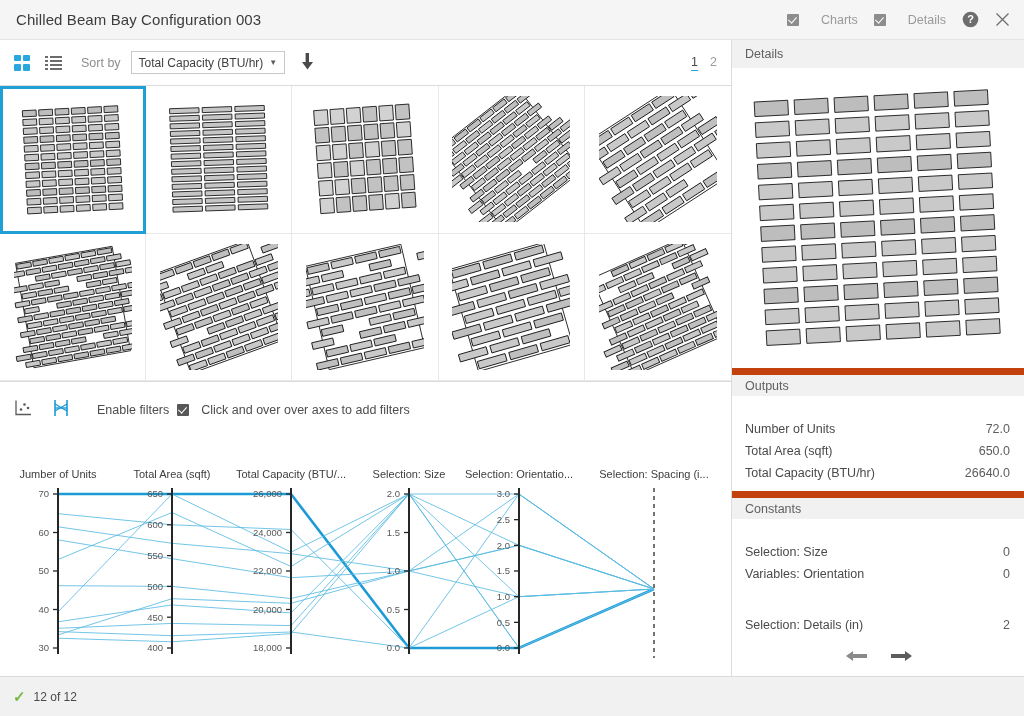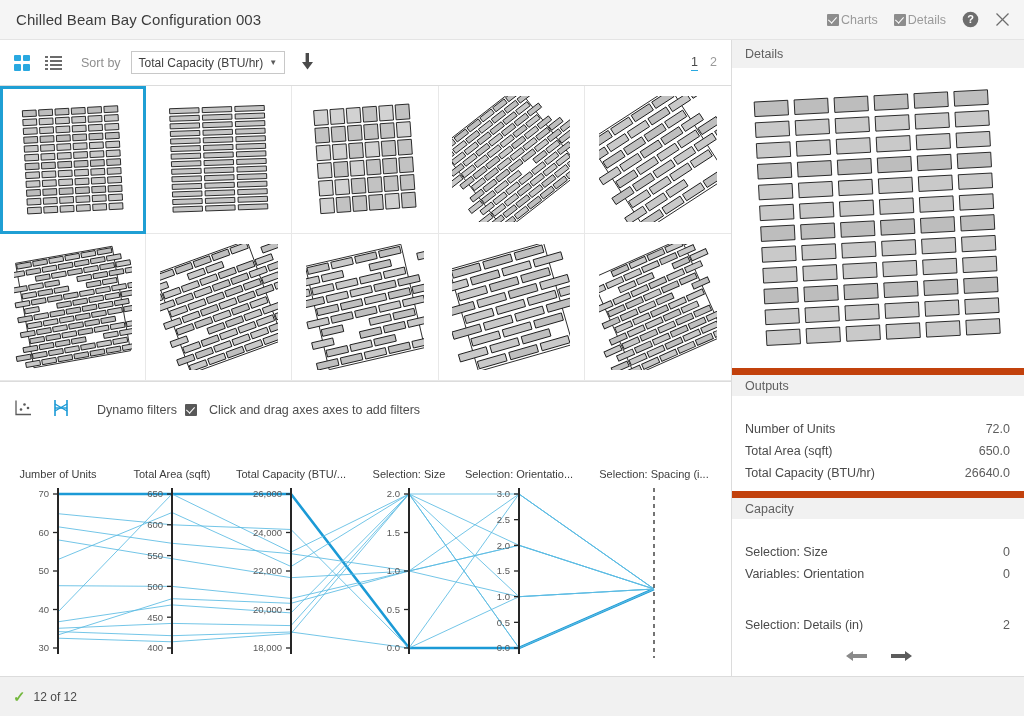--- a/index.html
+++ b/index.html
@@ -17,21 +17,21 @@
     background:#f5f5f5; display:flex; align-items:center;
     border-bottom:1px solid #e4e4e4;
   }
   .app-title {
     font-size:15px; color:#3c3c3c; margin-left:16px; letter-spacing:.1px;
   }
   .title-right {
     margin-left:auto; display:flex; align-items:center; gap:16px;
     padding-right:14px; color:#9a9a9a; font-size:12.5px;
   }
-  .chk-group { display:flex; align-items:center; gap:2px; cursor:pointer; }
+  .chk-group { display:flex; align-items:center; gap:22px; cursor:pointer; }
   .chkbox {
     width:12px; height:12px; background:#8d8d8d; border-radius:1px;
     position:relative; display:inline-block;
   }
   .chkbox::after {
     content:""; position:absolute; left:3px; top:1px;
     width:4px; height:7px; border:solid #fff; border-width:0 1.6px 1.6px 0;
     transform: rotate(42deg);
   }
   .icon-btn { cursor:pointer; display:flex; align-items:center; justify-content:center; }
@@ -862,23 +862,23 @@
     </span>
     <span class="parallel-ico">
       <svg width="20" height="18" viewBox="0 0 20 18">
         <line x1="4" y1="1" x2="4" y2="17" stroke="#1b9ad6" stroke-width="1.6"></line>
         <line x1="16" y1="1" x2="16" y2="17" stroke="#1b9ad6" stroke-width="1.6"></line>
         <line x1="4" y1="5" x2="16" y2="12" stroke="#1b9ad6" stroke-width="1.4"></line>
         <line x1="4" y1="12" x2="16" y2="5" stroke="#1b9ad6" stroke-width="1.4"></line>
         <line x1="4" y1="9" x2="16" y2="9" stroke="#1b9ad6" stroke-width="1.4"></line>
       </svg>
     </span>
-    <span class="filt-label">Dynamo filters</span>
+    <span class="filt-label">Enable filters</span>
     <span class="chk2"></span>
-    <span class="hint">Click and drag axes axes to add filters</span>
+    <span class="hint">Click and over over axes to add filters</span>
   </div>
 
   <div class="pcp">
     <svg id="pcp-svg" width="731" height="244" viewBox="0 0 731 244">
         <text x="58" y="40" class="axis-title" text-anchor="middle">Jumber of Units</text>
         <text x="172" y="40" class="axis-title" text-anchor="middle">Total Area (sqft)</text>
         <text x="291" y="40" class="axis-title" text-anchor="middle">Total Capacity (BTU/...</text>
         <text x="409" y="40" class="axis-title" text-anchor="middle">Selection: Size</text>
         <text x="519" y="40" class="axis-title" text-anchor="middle">Selection: Orientatio...</text>
         <text x="654" y="40" class="axis-title" text-anchor="middle">Selection: Spacing (i...</text>
@@ -1047,21 +1047,21 @@
         </div>
         <div class="kv">
           <span>Total Area (sqft)</span>
           <span class="v">650.0</span>
         </div>
         <div class="kv">
           <span>Total Capacity (BTU/hr)</span>
           <span class="v">26640.0</span>
         </div>
       </div>
-    <div class="sect-head">Capacity</div>
+    <div class="sect-head">Constants</div>
     <div class="rows" id="variables-rows">
         <div class="kv">
           <span>Selection: Size</span>
           <span class="v">0</span>
         </div>
         <div class="kv">
           <span>Variables: Orientation</span>
           <span class="v">0</span>
         </div>
       </div>

